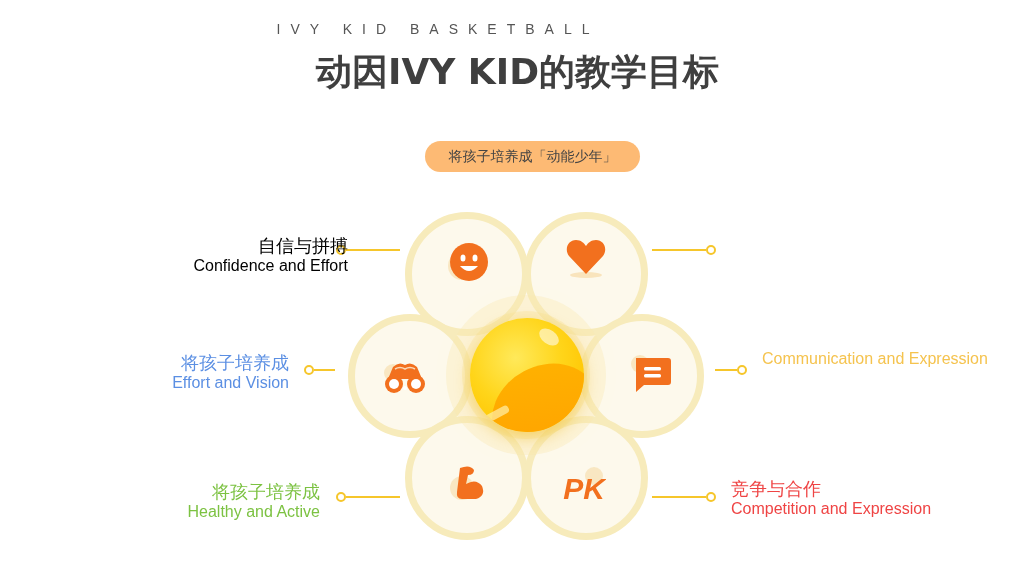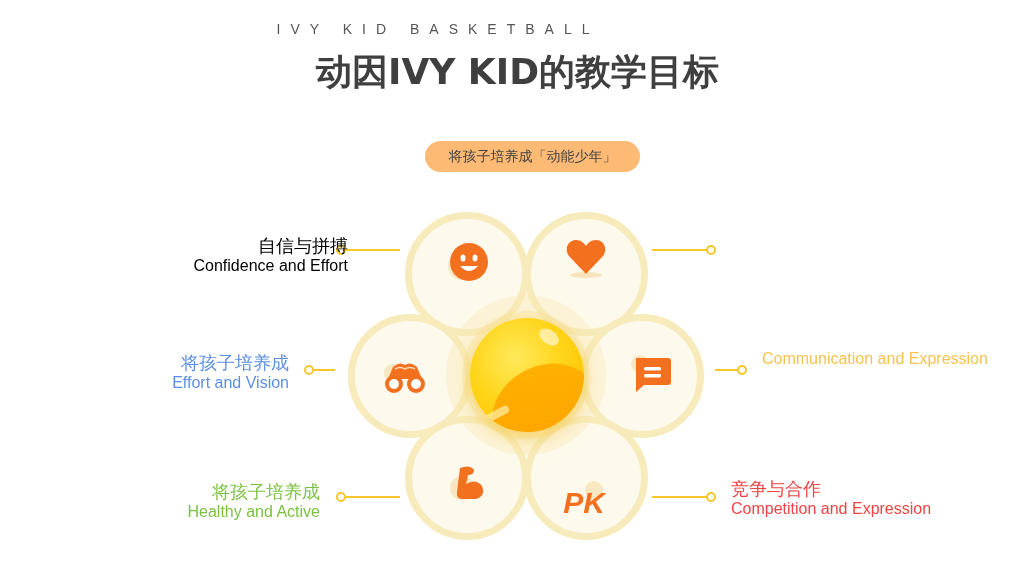--- a/index.html
+++ b/index.html
@@ -128,21 +128,21 @@
       <rect x="14" y="15" width="17" height="3.5" rx="1.5" fill="#fff"></rect>
       <rect x="14" y="22" width="17" height="3.5" rx="1.5" fill="#fff"></rect>
     </svg>
   </div>
   <div class="icon" style="left:448px;top:462px;">
     <svg viewBox="0 0 44 44">
       <circle cx="14" cy="26" r="12" fill="#f7dfb0" opacity="0.7"></circle>
       <path d="M12 6 Q22 2 26 8 Q26 13 20 13 L18 22 Q28 16 34 24 Q38 34 28 37 L14 37 Q8 37 9 30 Z" fill="#f2701e"></path>
     </svg>
   </div>
-  <div class="icon" style="left:562px;top:480px;">
+  <div class="icon" style="left:562px;top:466px;">
     <svg viewBox="0 0 44 44">
       <circle cx="32" cy="10" r="9" fill="#f7dfb0" opacity="0.7"></circle>
       <text x="22" y="33" text-anchor="middle" font-family="Liberation Sans, sans-serif" font-size="30" font-weight="bold" font-style="italic" fill="#f2701e">PK</text>
     </svg>
   </div>
 
   <div class="dot" style="left:336px;top:245px;"></div>
   <div class="connector" style="left:346px;top:249px;width:54px;"></div>
   <div class="dot" style="left:304px;top:365px;"></div>
   <div class="connector" style="left:314px;top:369px;width:21px;"></div>

